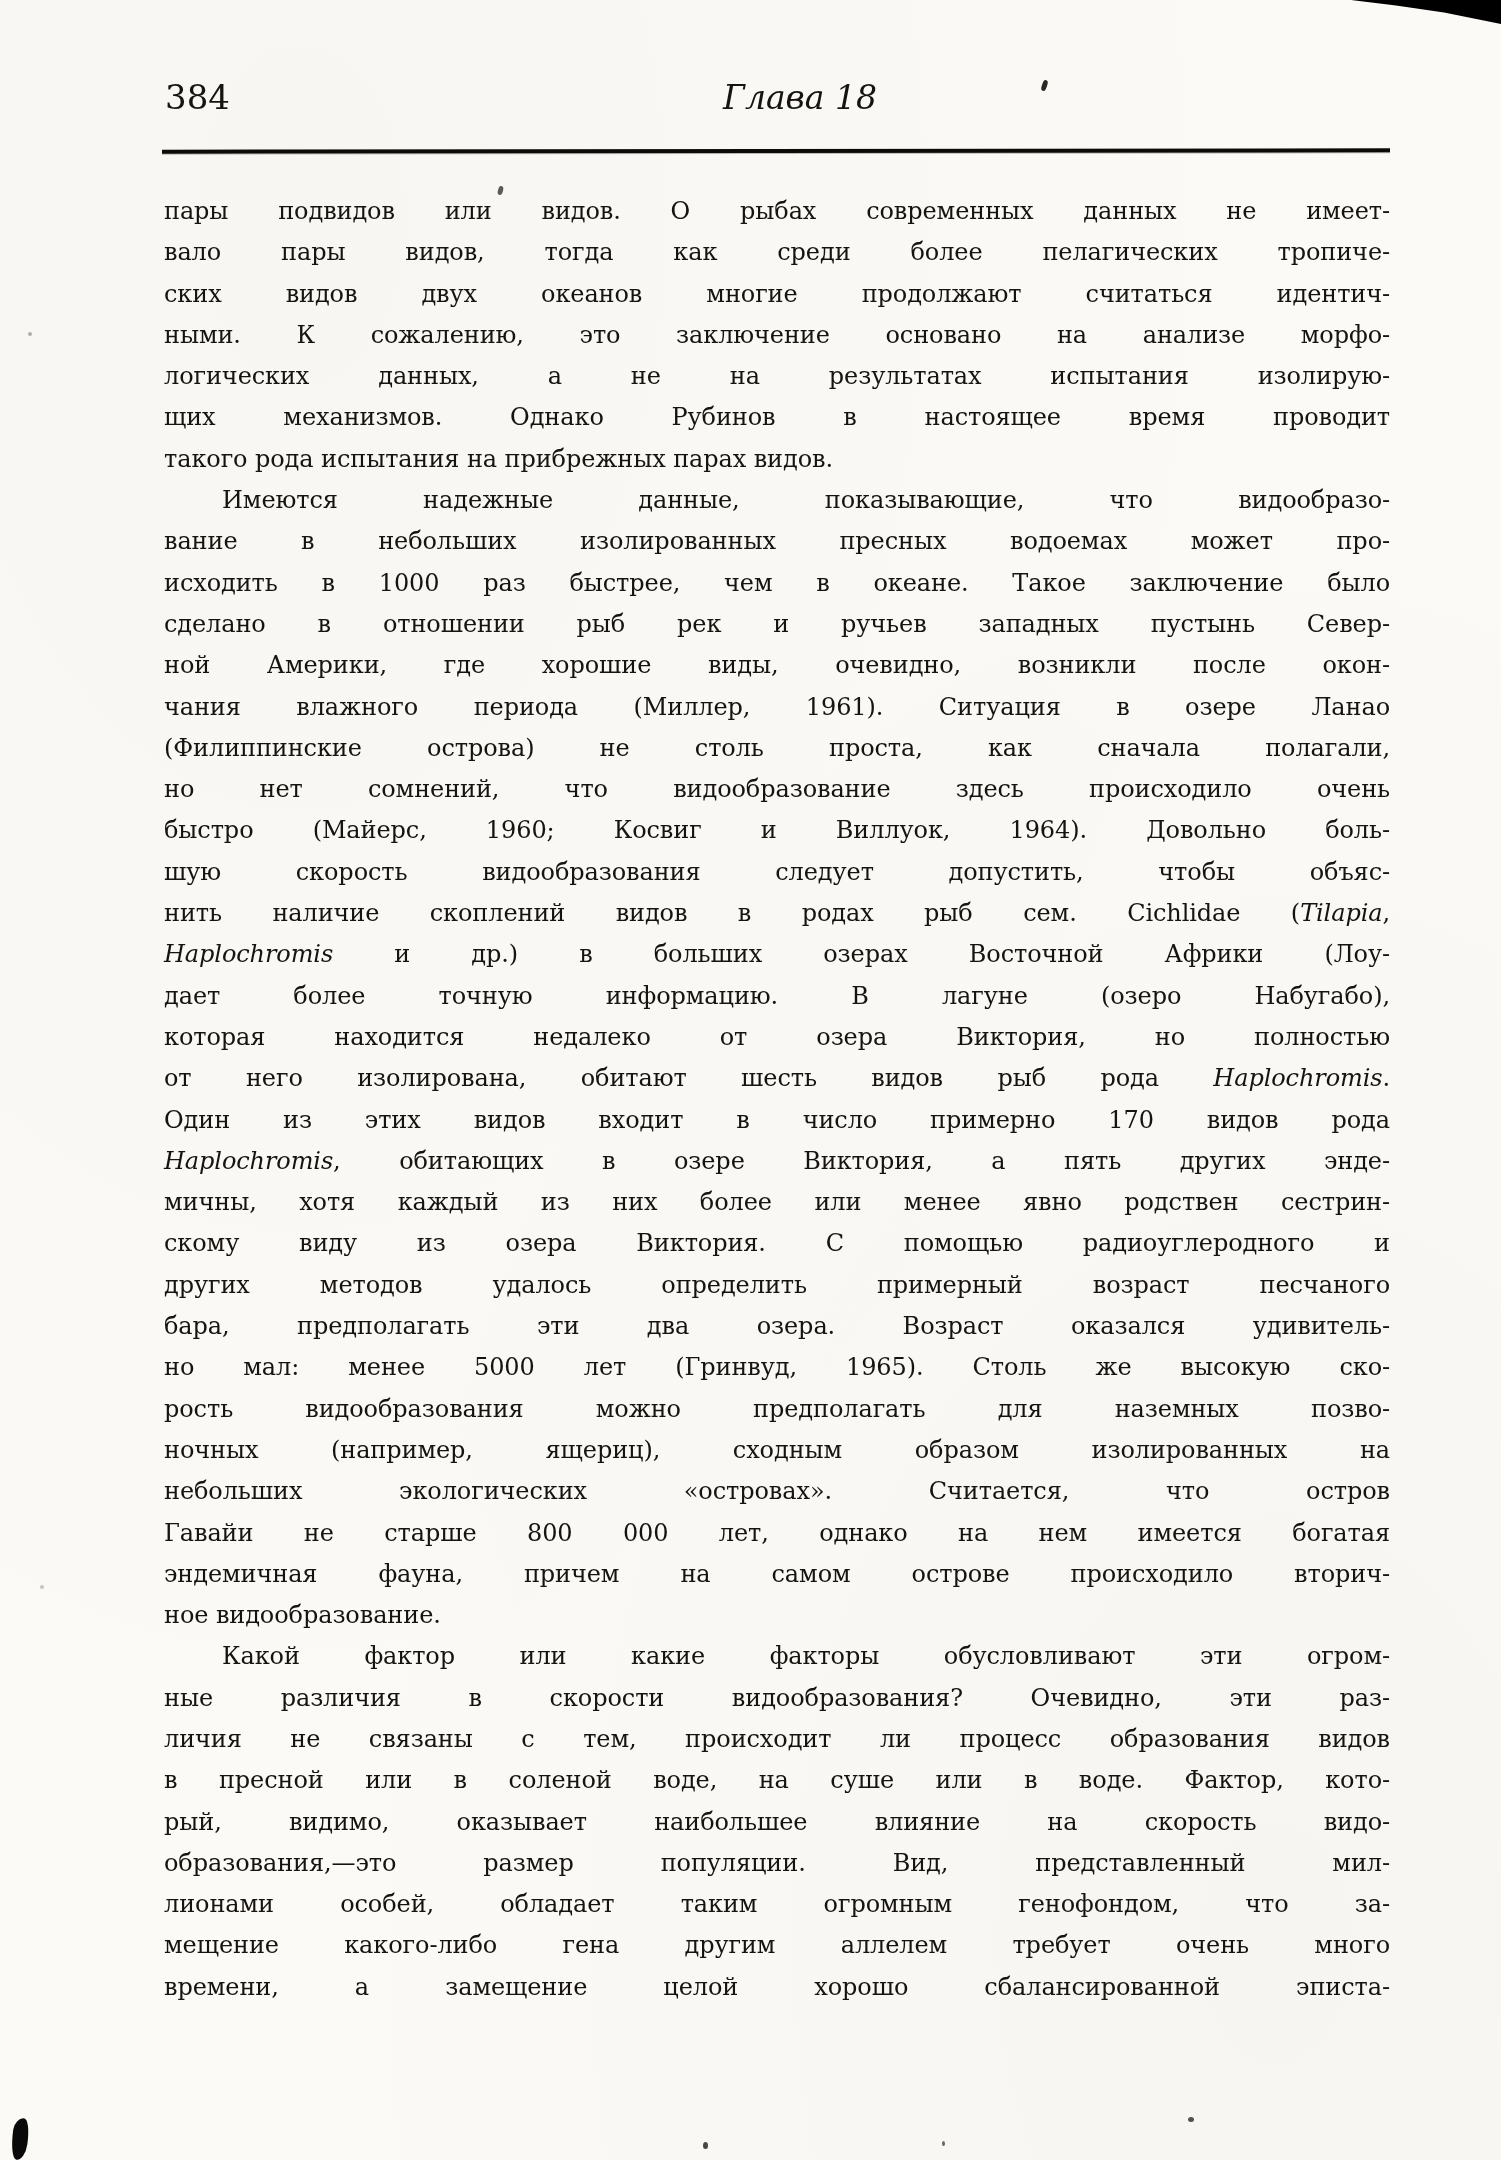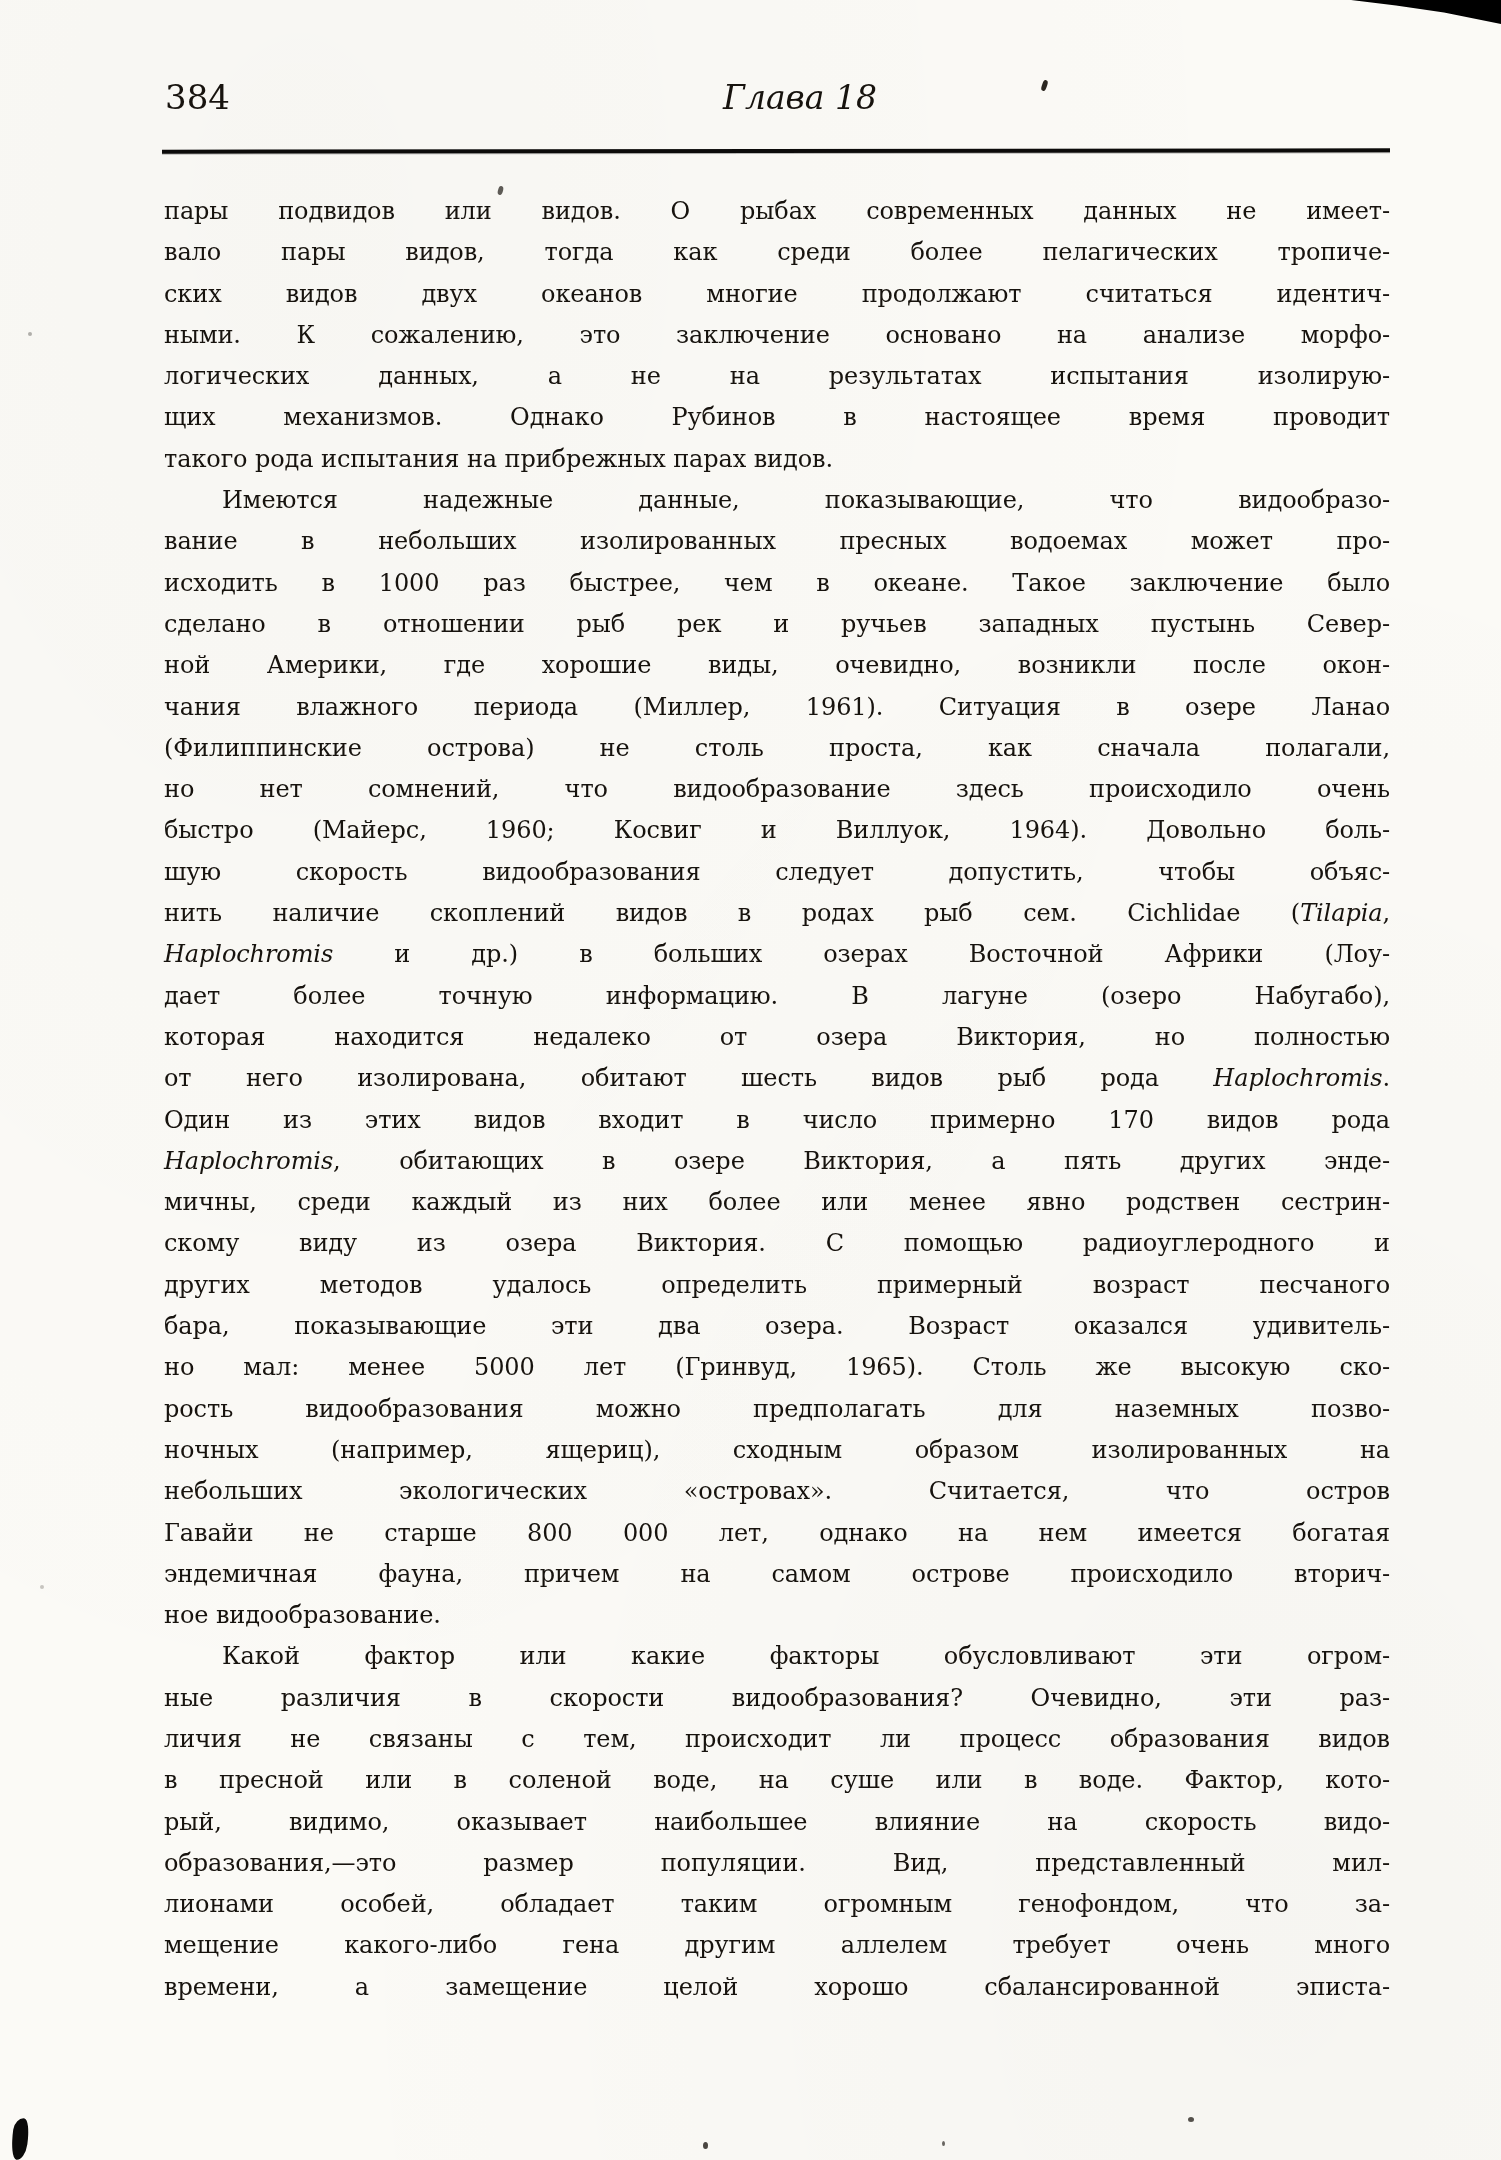--- a/index.html
+++ b/index.html
@@ -104,24 +104,24 @@
       <div class="line"><span>но нет сомнений, что видообразование здесь происходило очень</span></div>
       <div class="line"><span>быстро (Майерс, 1960; Косвиг и Виллуок, 1964). Довольно боль-</span></div>
       <div class="line"><span>шую скорость видообразования следует допустить, чтобы объяс-</span></div>
       <div class="line"><span>нить наличие скоплений видов в родах рыб сем. Cichlidae (</span><span class="it">Tilapia</span><span>,</span></div>
       <div class="line"><span class="it">Haplochromis</span><span> и др.) в больших озерах Восточной Африки (Лоу-</span></div>
       <div class="line"><span>дает более точную информацию. В лагуне (озеро Набугабо),</span></div>
       <div class="line"><span>которая находится недалеко от озера Виктория, но полностью</span></div>
       <div class="line"><span>от него изолирована, обитают шесть видов рыб рода </span><span class="it">Haplochromis</span><span>.</span></div>
       <div class="line"><span>Один из этих видов входит в число примерно 170 видов рода</span></div>
       <div class="line"><span class="it">Haplochromis</span><span>, обитающих в озере Виктория, а пять других энде-</span></div>
-      <div class="line"><span>мичны, среди каждый из них более или менее явно родствен сестрин-</span></div>
+      <div class="line"><span>мичны, хотя каждый из них более или менее явно родствен сестрин-</span></div>
       <div class="line"><span>скому виду из озера Виктория. С помощью радиоуглеродного и</span></div>
       <div class="line"><span>других методов удалось определить примерный возраст песчаного</span></div>
-      <div class="line"><span>бара, показывающие эти два озера. Возраст оказался удивитель-</span></div>
+      <div class="line"><span>бара, предполагать эти два озера. Возраст оказался удивитель-</span></div>
       <div class="line"><span>но мал: менее 5000 лет (Гринвуд, 1965). Столь же высокую ско-</span></div>
       <div class="line"><span>рость видообразования можно предполагать для наземных позво-</span></div>
       <div class="line"><span>ночных (например, ящериц), сходным образом изолированных на</span></div>
       <div class="line"><span>небольших экологических «островах». Считается, что остров</span></div>
       <div class="line"><span>Гавайи не старше 800 000 лет, однако на нем имеется богатая</span></div>
       <div class="line"><span>эндемичная фауна, причем на самом острове происходило вторич-</span></div>
       <div class="line last"><span>ное видообразование.</span></div>
       <div class="line indent"><span>Какой фактор или какие факторы обусловливают эти огром-</span></div>
       <div class="line"><span>ные различия в скорости видообразования? Очевидно, эти раз-</span></div>
       <div class="line"><span>личия не связаны с тем, происходит ли процесс образования видов</span></div>

